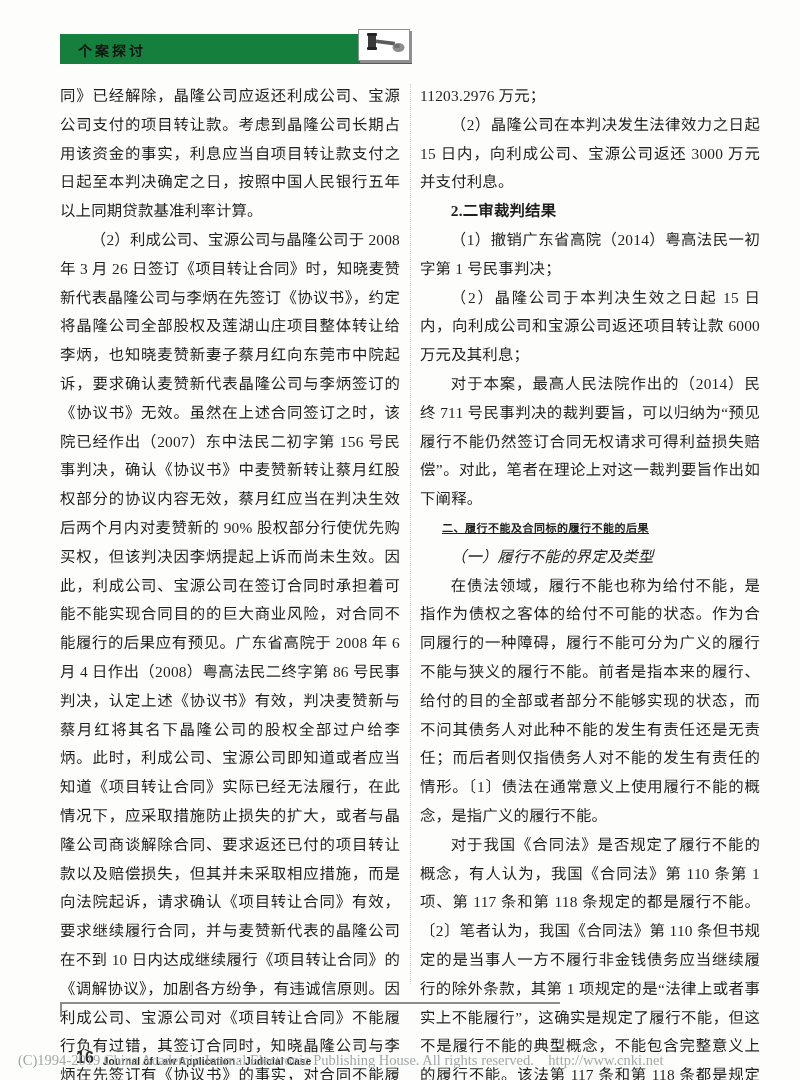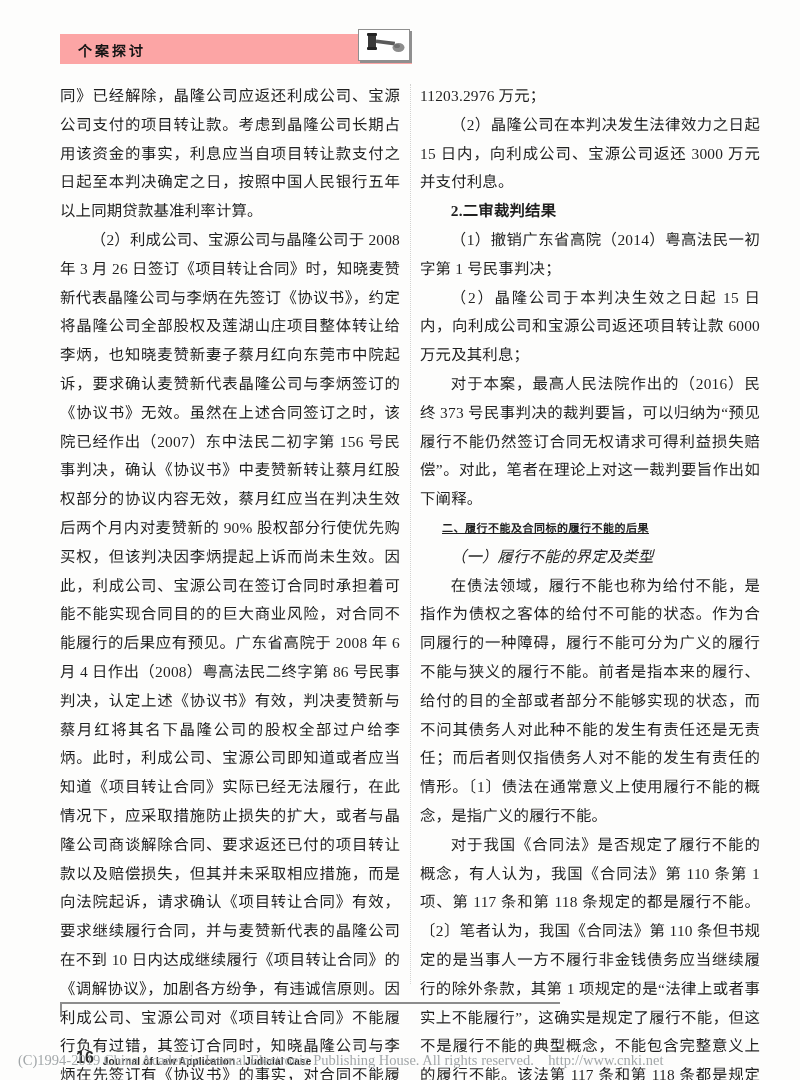--- a/index.html
+++ b/index.html
@@ -6,21 +6,21 @@
   body{
     width:800px;height:1080px;position:relative;overflow:hidden;
     background:#fdfdfc;color:#1f1f1f;
     font-family:"Liberation Serif","DejaVu Serif",serif;
   }
   .page{position:absolute;inset:0;}
 
   
   .header-bar{
     position:absolute;left:60px;top:34px;width:352px;height:30px;
-    background:#fca5a5;
+    background:#15803d;
   }
   .header-label{
     position:absolute;left:18px;top:6px;
     font-family:"Liberation Sans","DejaVu Sans",sans-serif;
     font-weight:bold;font-size:14px;letter-spacing:3px;color:#141414;
   }
   .icon-box{
     position:absolute;right:2px;top:-5px;width:52px;height:32px;
     background:#fff;border:1px solid #8f8f8f;
     box-shadow:2px 2px 0 #8f8f8f;
@@ -95,21 +95,21 @@
       <p>（2）利成公司、宝源公司与晶隆公司于 2008 年 3 月 26 日签订《项目转让合同》时，知晓麦赞新代表晶隆公司与李炳在先签订《协议书》，约定将晶隆公司全部股权及莲湖山庄项目整体转让给李炳，也知晓麦赞新妻子蔡月红向东莞市中院起诉，要求确认麦赞新代表晶隆公司与李炳签订的《协议书》无效。虽然在上述合同签订之时，该院已经作出（2007）东中法民二初字第 156 号民事判决，确认《协议书》中麦赞新转让蔡月红股权部分的协议内容无效，蔡月红应当在判决生效后两个月内对麦赞新的 90% 股权部分行使优先购买权，但该判决因李炳提起上诉而尚未生效。因此，利成公司、宝源公司在签订合同时承担着可能不能实现合同目的的巨大商业风险，对合同不能履行的后果应有预见。广东省高院于 2008 年 6 月 4 日作出（2008）粤高法民二终字第 86 号民事判决，认定上述《协议书》有效，判决麦赞新与蔡月红将其名下晶隆公司的股权全部过户给李炳。此时，利成公司、宝源公司即知道或者应当知道《项目转让合同》实际已经无法履行，在此情况下，应采取措施防止损失的扩大，或者与晶隆公司商谈解除合同、要求返还已付的项目转让款以及赔偿损失，但其并未采取相应措施，而是向法院起诉，请求确认《项目转让合同》有效，要求继续履行合同，并与麦赞新代表的晶隆公司在不到 10 日内达成继续履行《项目转让合同》的《调解协议》，加剧各方纷争，有违诚信原则。因利成公司、宝源公司对《项目转让合同》不能履行负有过错，其签订合同时，知晓晶隆公司与李炳在先签订有《协议书》的事实，对合同不能履行的后果应有预见，故其主张可得利益损失的诉讼请求不应予以支持。</p>
 
     </div>
 
     <div class="col col-right">
       <p class="cont">11203.2976 万元；</p>
       <p>（2）晶隆公司在本判决发生法律效力之日起 15 日内，向利成公司、宝源公司返还 3000 万元并支付利息。</p>
       <p class="num-head">2.二审裁判结果</p>
       <p>（1）撤销广东省高院（2014）粤高法民一初字第 1 号民事判决；</p>
       <p>（2）晶隆公司于本判决生效之日起 15 日内，向利成公司和宝源公司返还项目转让款 6000 万元及其利息；</p>
-      <p>对于本案，最高人民法院作出的（2016）民终 373 号民事判决的裁判要旨，可以归纳为“预见履行不能仍然签订合同无权请求可得利益损失赔偿”。对此，笔者在理论上对这一裁判要旨作出如下阐释。</p>
+      <p>对于本案，最高人民法院作出的（2014）民终 711 号民事判决的裁判要旨，可以归纳为“预见履行不能仍然签订合同无权请求可得利益损失赔偿”。对此，笔者在理论上对这一裁判要旨作出如下阐释。</p>
       <p class="sec-head">二、履行不能及合同标的履行不能的后果</p>
       <p class="kaiti">（一）履行不能的界定及类型</p>
       <p>在债法领域，履行不能也称为给付不能，是指作为债权之客体的给付不可能的状态。作为合同履行的一种障碍，履行不能可分为广义的履行不能与狭义的履行不能。前者是指本来的履行、给付的目的全部或者部分不能够实现的状态，而不问其债务人对此种不能的发生有责任还是无责任；而后者则仅指债务人对不能的发生有责任的情形。〔1〕债法在通常意义上使用履行不能的概念，是指广义的履行不能。</p>
       <p>对于我国《合同法》是否规定了履行不能的概念，有人认为，我国《合同法》第 110 条第 1 项、第 117 条和第 118 条规定的都是履行不能。〔2〕笔者认为，我国《合同法》第 110 条但书规定的是当事人一方不履行非金钱债务应当继续履行的除外条款，其第 1 项规定的是“法律上或者事实上不能履行”，这确实是规定了履行不能，但这不是履行不能的典型概念，不能包含完整意义上的履行不能。该法第 117 条和第 118 条都是规定“因不可抗力不能履行合同”，包含的是嗣后的客观履行不能，也不是一个完整的履行不能概念。因此可以说，我国《合同法》涉及了履行不能，但是没有规定完整的、典型的履行不能的概念。</p>
     </div>
 
   </div>
 
   <div class="footnote-sep"></div>
   <div class="footnote-tick"></div>

